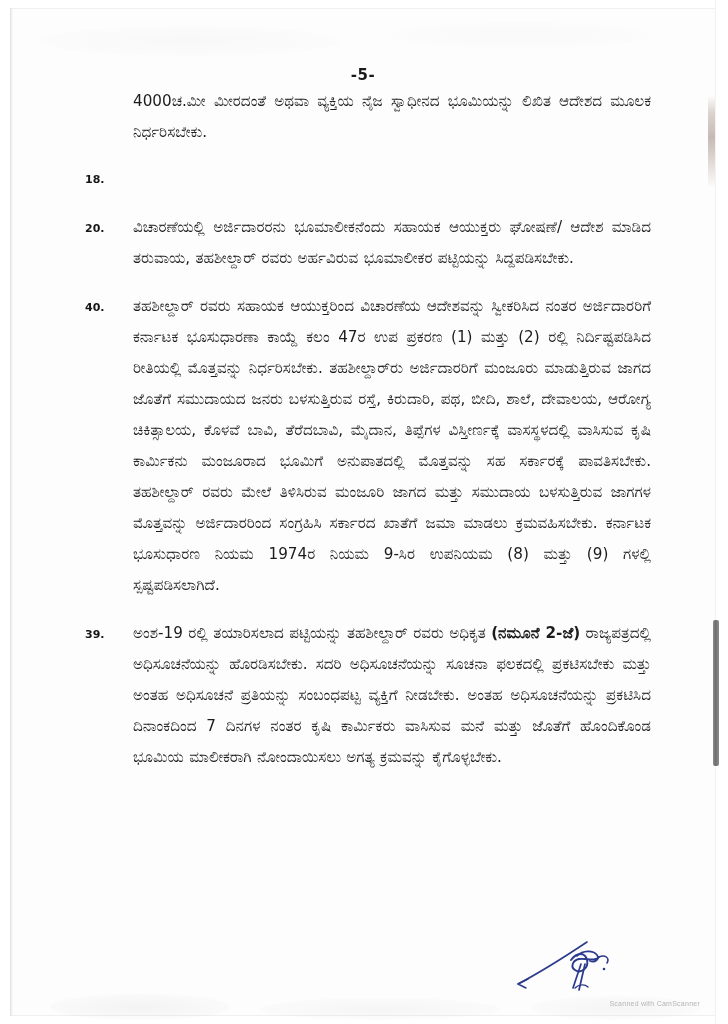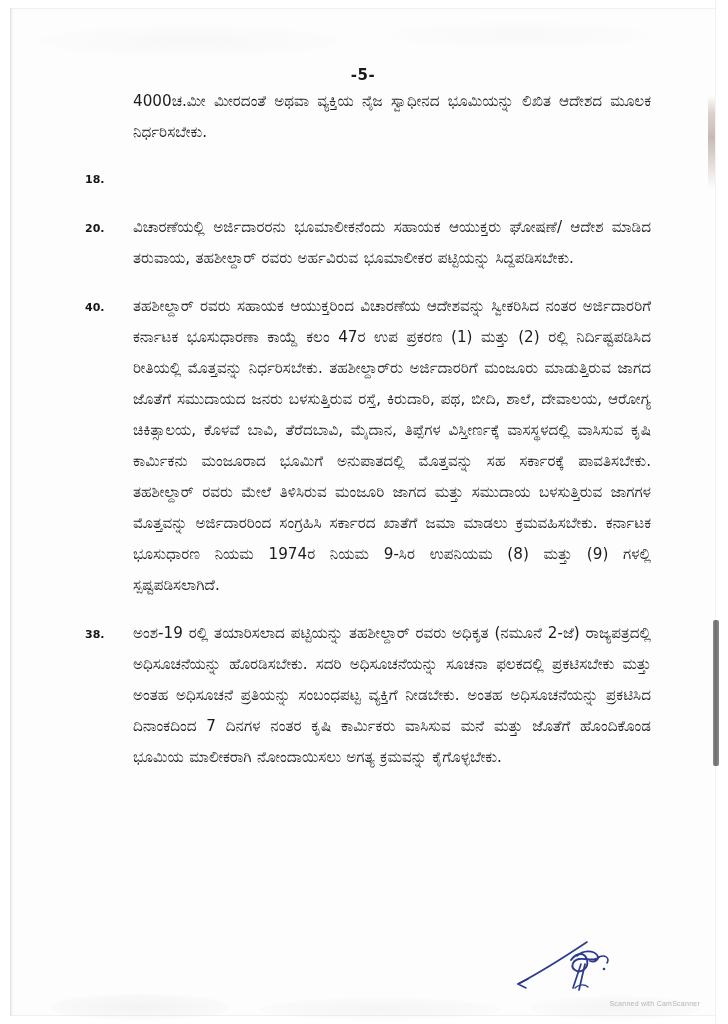--- a/index.html
+++ b/index.html
@@ -134,21 +134,21 @@
     flex: 1 1 auto;
     font-size: 15.2px;
     line-height: 31px;
     color: #1c1c1c;
     text-align: justify;
     text-justify: inter-word;
     word-spacing: 0.5px;
   }
 
   .bold-inline {
-    font-weight: normal;
+    font-weight: bold;
   }
 
   
   .signature {
     position: absolute;
     left: 505px;
     top: 928px;
     width: 130px;
     height: 68px;
     pointer-events: none;
@@ -192,21 +192,21 @@
         <div class="clause-num">20.</div>
         <div class="clause-text">ವಿಚಾರಣೆಯಲ್ಲಿ ಅರ್ಜಿದಾರರನು ಭೂಮಾಲೀಕನೆಂದು ಸಹಾಯಕ ಆಯುಕ್ತರು ಘೋಷಣೆ/ ಆದೇಶ ಮಾಡಿದ ತರುವಾಯ, ತಹಶೀಲ್ದಾರ್ ರವರು ಅರ್ಹವಿರುವ ಭೂಮಾಲೀಕರ ಪಟ್ಟಿಯನ್ನು ಸಿದ್ದಪಡಿಸಬೇಕು.</div>
       </div>
 
       <div class="clause">
         <div class="clause-num">40.</div>
         <div class="clause-text">ತಹಶೀಲ್ದಾರ್ ರವರು ಸಹಾಯಕ ಆಯುಕ್ತರಿಂದ ವಿಚಾರಣೆಯ ಆದೇಶವನ್ನು ಸ್ವೀಕರಿಸಿದ ನಂತರ ಅರ್ಜಿದಾರರಿಗೆ ಕರ್ನಾಟಕ ಭೂಸುಧಾರಣಾ ಕಾಯ್ದೆ ಕಲಂ 47ರ ಉಪ ಪ್ರಕರಣ (1) ಮತ್ತು (2) ರಲ್ಲಿ ನಿರ್ದಿಷ್ಟಪಡಿಸಿದ ರೀತಿಯಲ್ಲಿ ಮೊತ್ತವನ್ನು ನಿರ್ಧರಿಸಬೇಕು. ತಹಶೀಲ್ದಾರ್‌ರು ಅರ್ಜಿದಾರರಿಗೆ ಮಂಜೂರು ಮಾಡುತ್ತಿರುವ ಜಾಗದ ಜೊತೆಗೆ ಸಮುದಾಯದ ಜನರು ಬಳಸುತ್ತಿರುವ ರಸ್ತೆ, ಕಿರುದಾರಿ, ಪಥ, ಬೀದಿ, ಶಾಲೆ, ದೇವಾಲಯ, ಆರೋಗ್ಯ ಚಿಕಿತ್ಸಾಲಯ, ಕೊಳವೆ ಬಾವಿ, ತೆರೆದಬಾವಿ, ಮೈದಾನ, ತಿಪ್ಪೆಗಳ ವಿಸ್ತೀರ್ಣಕ್ಕೆ ವಾಸಸ್ಥಳದಲ್ಲಿ ವಾಸಿಸುವ ಕೃಷಿ ಕಾರ್ಮಿಕನು ಮಂಜೂರಾದ ಭೂಮಿಗೆ ಅನುಪಾತದಲ್ಲಿ ಮೊತ್ತವನ್ನು ಸಹ ಸರ್ಕಾರಕ್ಕೆ ಪಾವತಿಸಬೇಕು. ತಹಶೀಲ್ದಾರ್ ರವರು ಮೇಲೆ ತಿಳಿಸಿರುವ ಮಂಜೂರಿ ಜಾಗದ ಮತ್ತು ಸಮುದಾಯ ಬಳಸುತ್ತಿರುವ ಜಾಗಗಳ ಮೊತ್ತವನ್ನು ಅರ್ಜಿದಾರರಿಂದ ಸಂಗ್ರಹಿಸಿ ಸರ್ಕಾರದ ಖಾತೆಗೆ ಜಮಾ ಮಾಡಲು ಕ್ರಮವಹಿಸಬೇಕು. ಕರ್ನಾಟಕ ಭೂಸುಧಾರಣ ನಿಯಮ 1974ರ ನಿಯಮ 9-ಸಿರ ಉಪನಿಯಮ (8) ಮತ್ತು (9) ಗಳಲ್ಲಿ ಸ್ಪಷ್ಟಪಡಿಸಲಾಗಿದೆ.</div>
       </div>
 
       <div class="clause">
-        <div class="clause-num">38.</div>
+        <div class="clause-num">39.</div>
         <div class="clause-text"><span>ಅಂಶ-19 ರಲ್ಲಿ ತಯಾರಿಸಲಾದ ಪಟ್ಟಿಯನ್ನು ತಹಶೀಲ್ದಾರ್ ರವರು ಅಧಿಕೃತ </span><span class="bold-inline">(ನಮೂನೆ 2-ಜೆ)</span><span> ರಾಜ್ಯಪತ್ರದಲ್ಲಿ ಅಧಿಸೂಚನೆಯನ್ನು ಹೊರಡಿಸಬೇಕು. ಸದರಿ ಅಧಿಸೂಚನೆಯನ್ನು ಸೂಚನಾ ಫಲಕದಲ್ಲಿ ಪ್ರಕಟಿಸಬೇಕು ಮತ್ತು ಅಂತಹ ಅಧಿಸೂಚನೆ ಪ್ರತಿಯನ್ನು ಸಂಬಂಧಪಟ್ಟ ವ್ಯಕ್ತಿಗೆ ನೀಡಬೇಕು. ಅಂತಹ ಅಧಿಸೂಚನೆಯನ್ನು ಪ್ರಕಟಿಸಿದ ದಿನಾಂಕದಿಂದ 7 ದಿನಗಳ ನಂತರ ಕೃಷಿ ಕಾರ್ಮಿಕರು ವಾಸಿಸುವ ಮನೆ ಮತ್ತು ಜೊತೆಗೆ ಹೊಂದಿಕೊಂಡ ಭೂಮಿಯ ಮಾಲೀಕರಾಗಿ ನೋಂದಾಯಿಸಲು ಅಗತ್ಯ ಕ್ರಮವನ್ನು ಕೈಗೊಳ್ಳಬೇಕು.</span></div>
       </div>
 
     </div>
 
     <svg class="signature" viewBox="0 0 130 68">
       <g fill="none" stroke="#2b3a8c" stroke-linecap="round" stroke-linejoin="round">
         <path d="M3 48 C 22 38, 48 22, 72 6" stroke-width="1.6"></path>
         <path d="M3 48 L 13 43 M3 48 L 11 52" stroke-width="1.4"></path>
         <path d="M56 24 C 62 16, 70 16, 72 24 C 74 32, 66 38, 60 34 C 55 31, 58 24, 64 23

